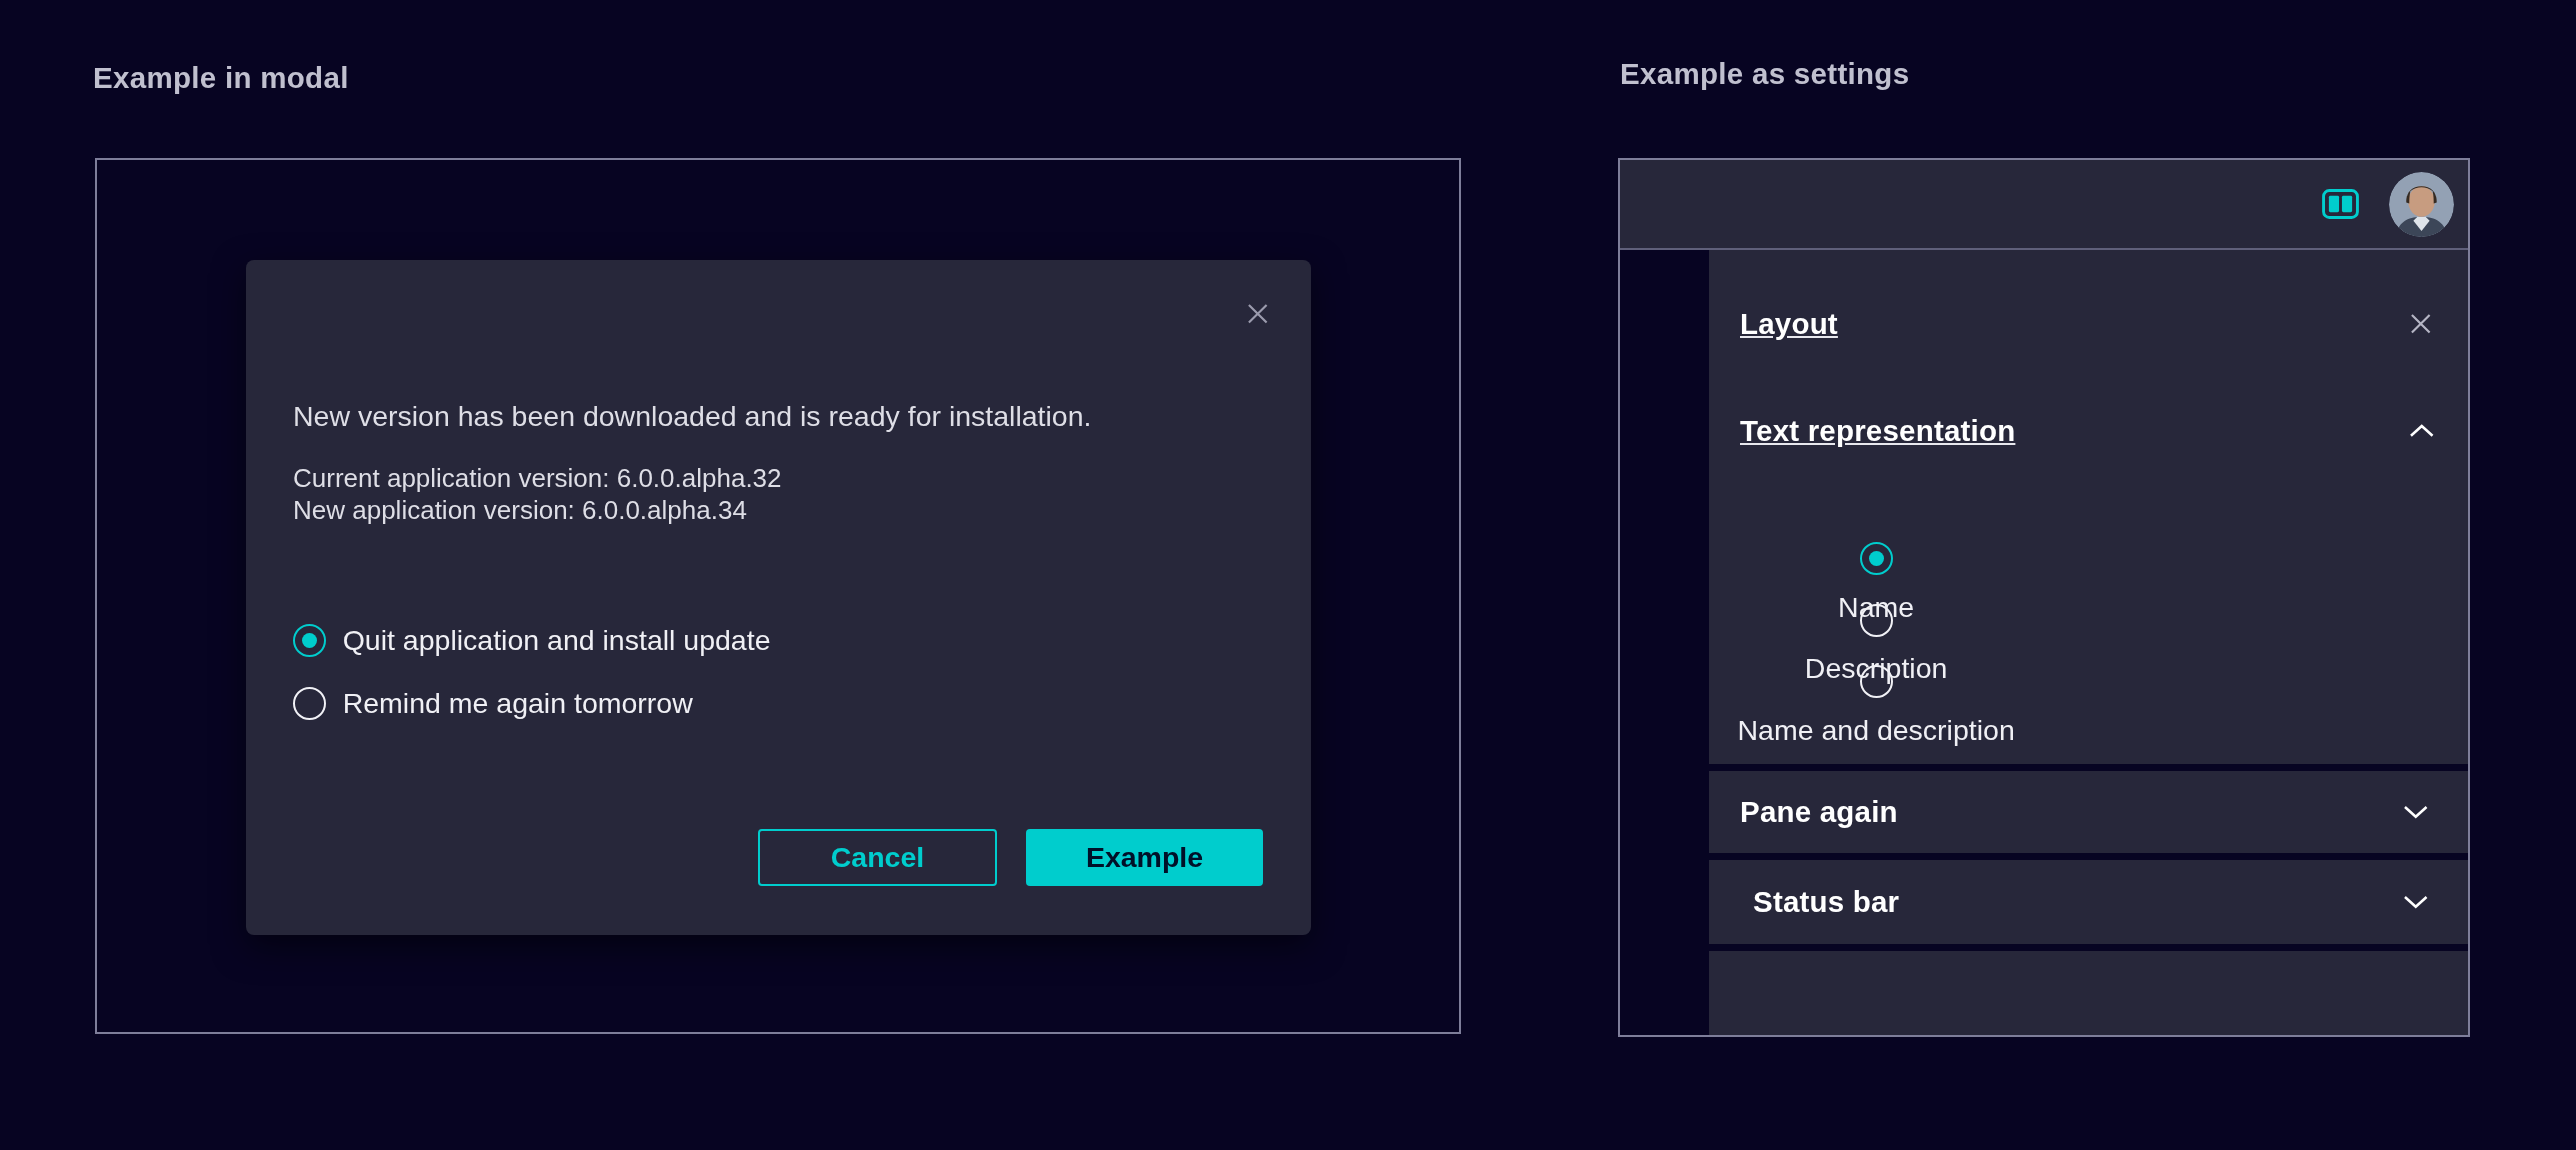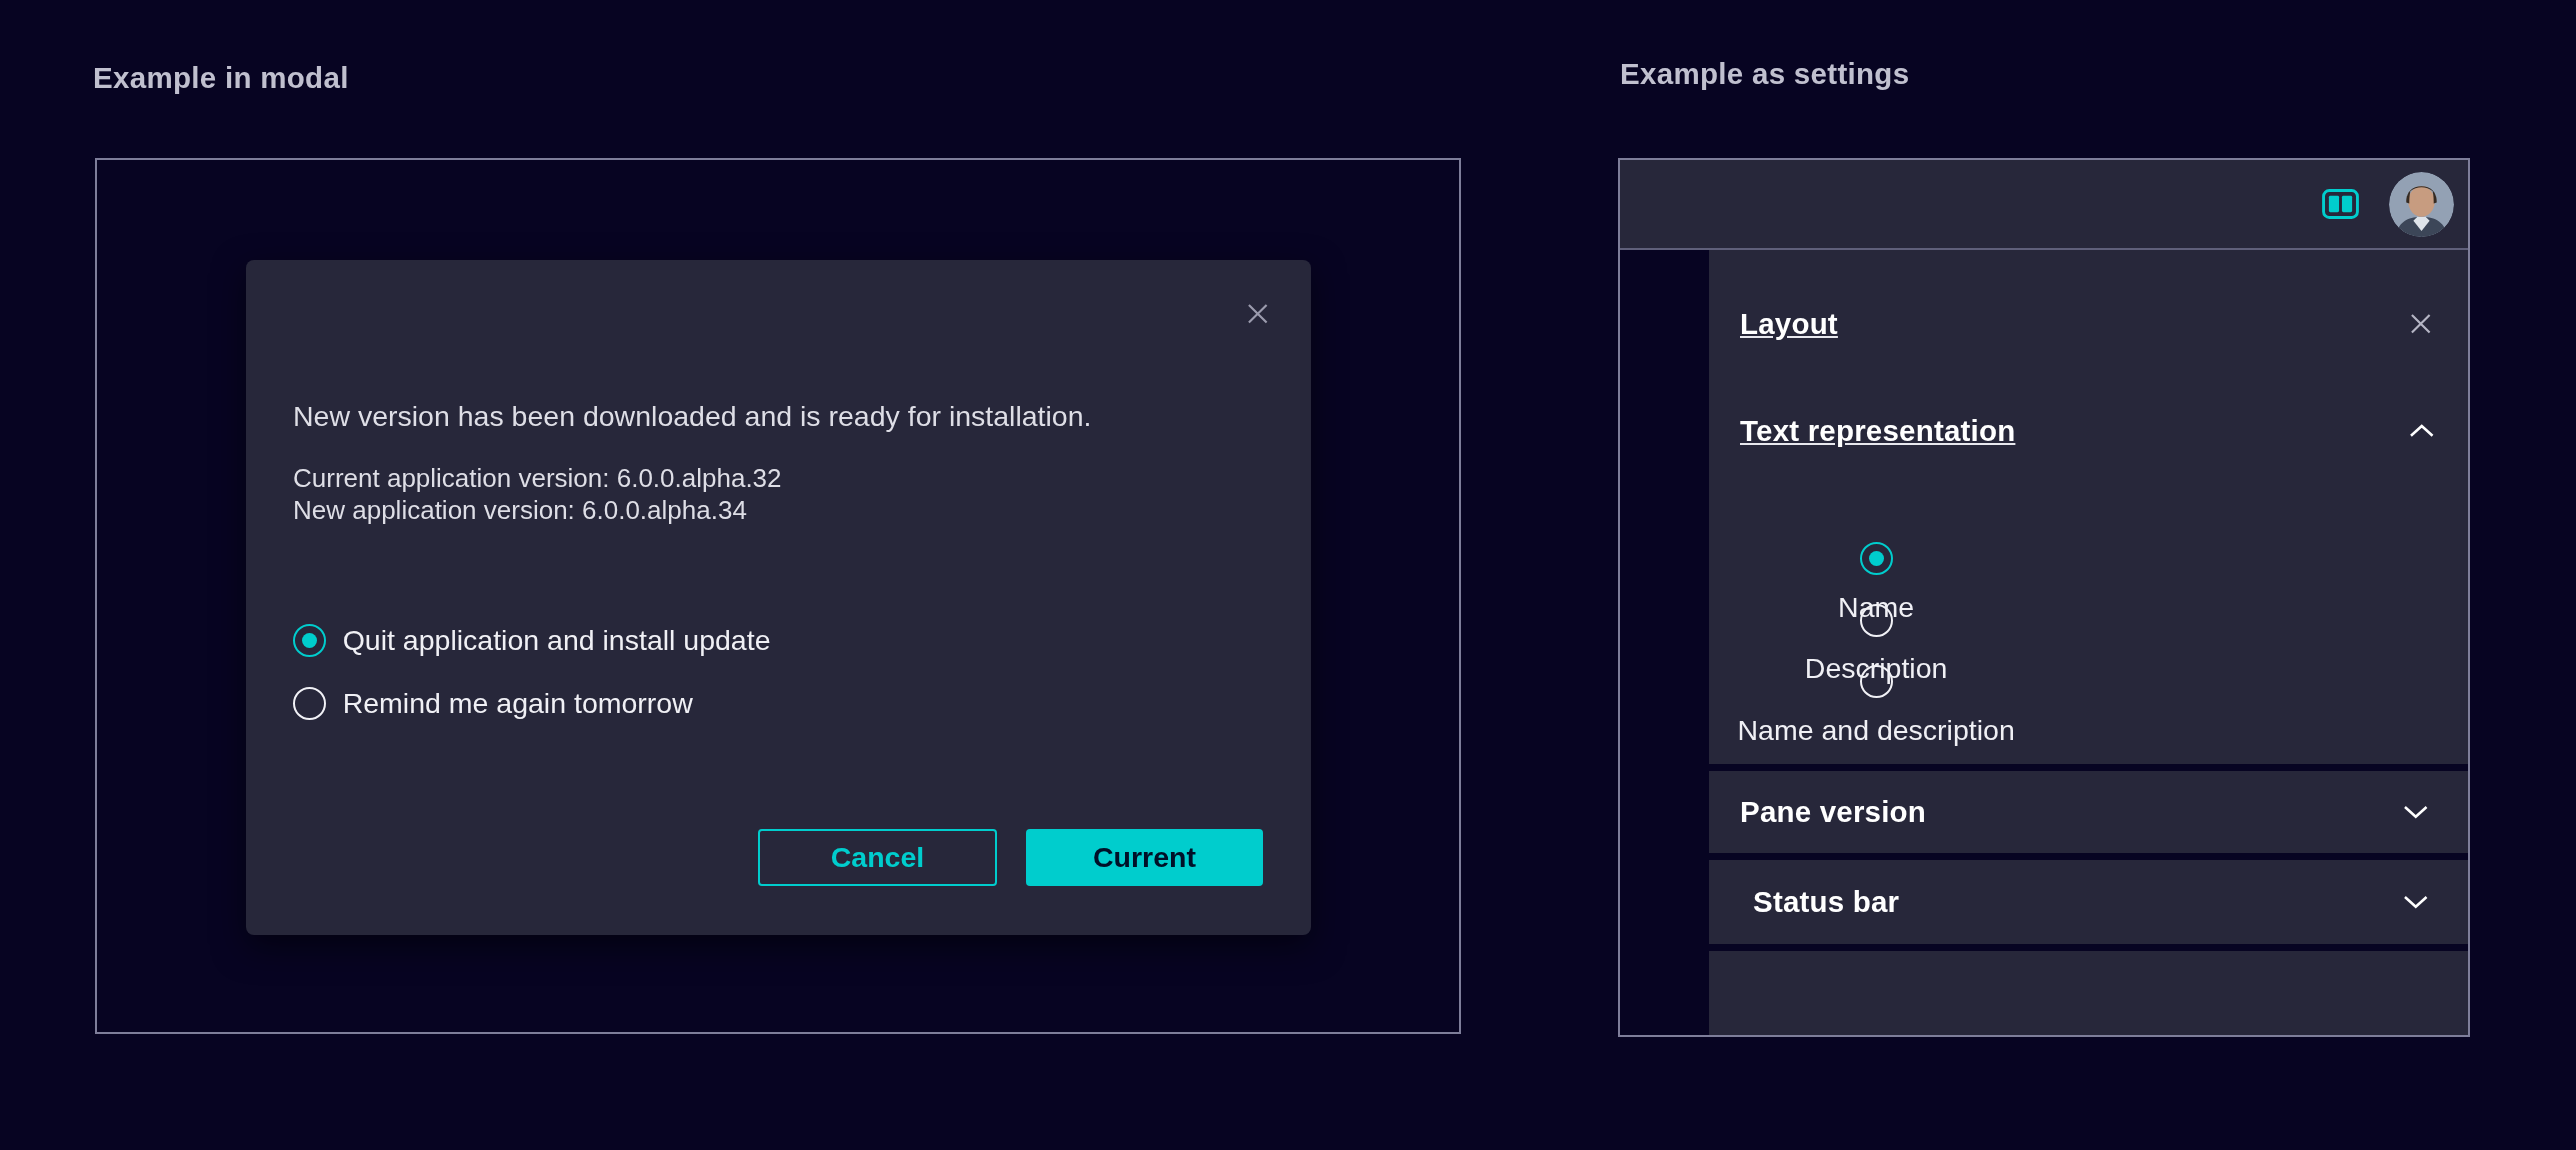--- a/index.html
+++ b/index.html
@@ -185,21 +185,21 @@
       <span class="radio-label">Quit application and install update</span>
     </div>
 
     <div class="radio-row" id="modal-radio-1">
       <span class="radio-circle"></span>
       <span class="radio-label">Remind me again tomorrow</span>
     </div>
 
     <button class="btn" id="btn-cancel">Cancel</button>
 
-    <button class="btn" id="btn-continue">Current</button>
+    <button class="btn" id="btn-continue">Example</button>
   </div>
 </div>
 
 <div class="section-label" id="label-right">Example as settings</div>
 
 <div class="frame" id="frame-right">
 
   <div class="app-header">
     <button class="icon-btn columns-btn">
       <span style="display:flex">
@@ -267,21 +267,21 @@
             <span class="radio-label">Description</span>
           </div>
           <div class="settings-radio-row">
             <span class="radio-circle"></span>
             <span class="radio-label">Name and description</span>
           </div>
         </div>
       </div>
 
       <div class="pane-section accordion-row" id="section-pane-layout">
-        <span class="pane-title">Pane version</span>
+        <span class="pane-title">Pane again</span>
         <span style="display:flex">
           <svg width="27.5" height="15.7" viewBox="0 0 28 16">
             <path d="M3 3 L14 13 L25 3" stroke="#ffffff" stroke-width="2.6" fill="none"></path>
           </svg>
         </span>
       </div>
 
       <div class="pane-section accordion-row" id="section-status-bar">
         <span class="pane-title">Status bar</span>
         <span style="display:flex">

